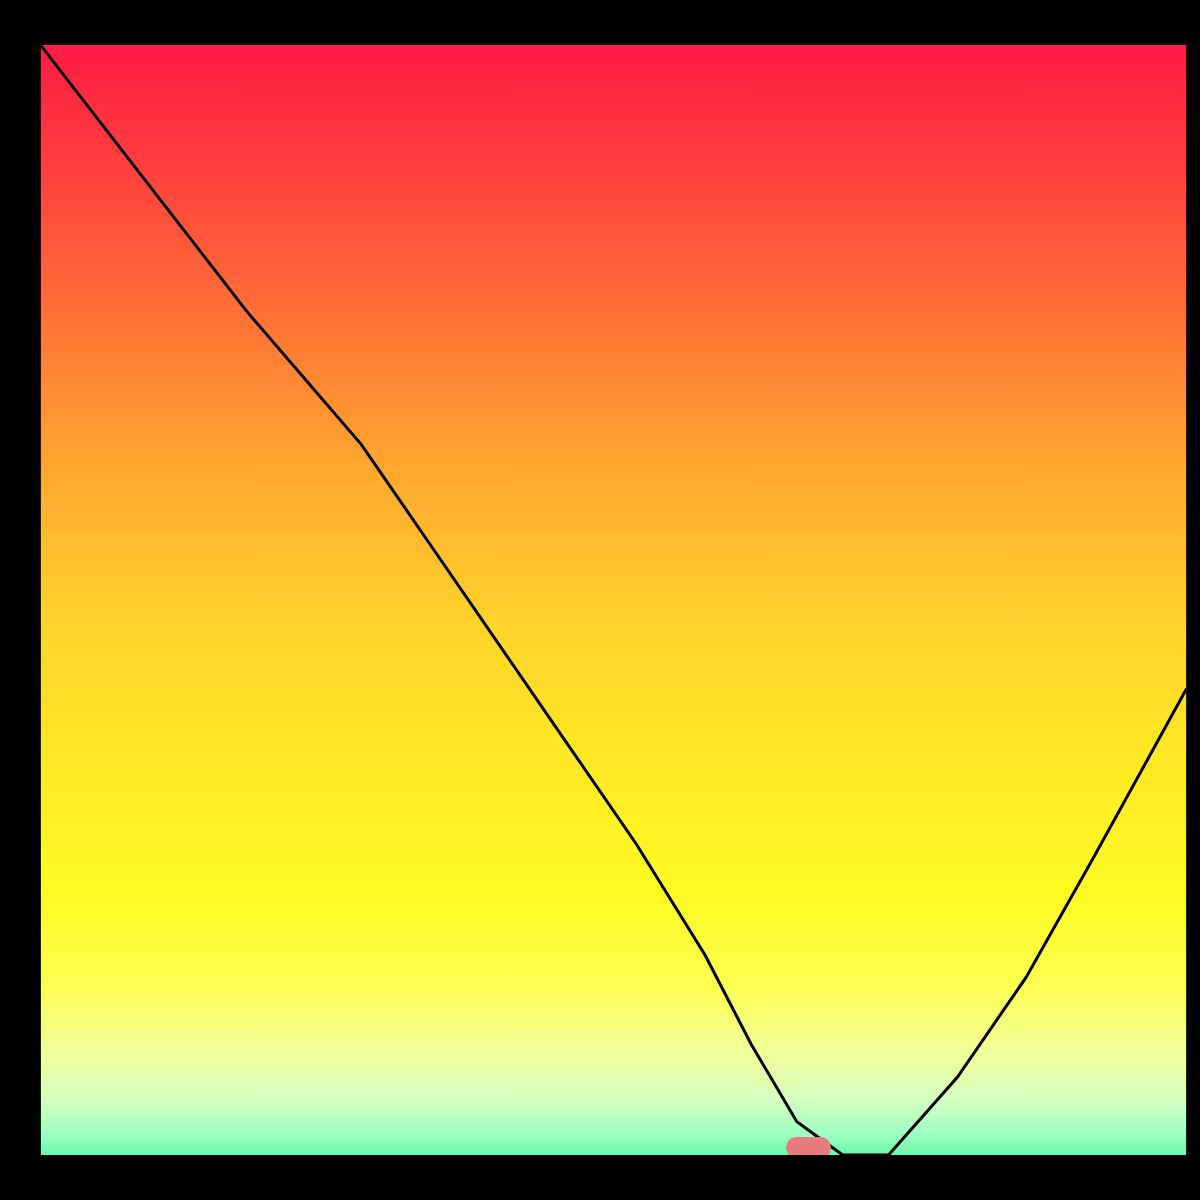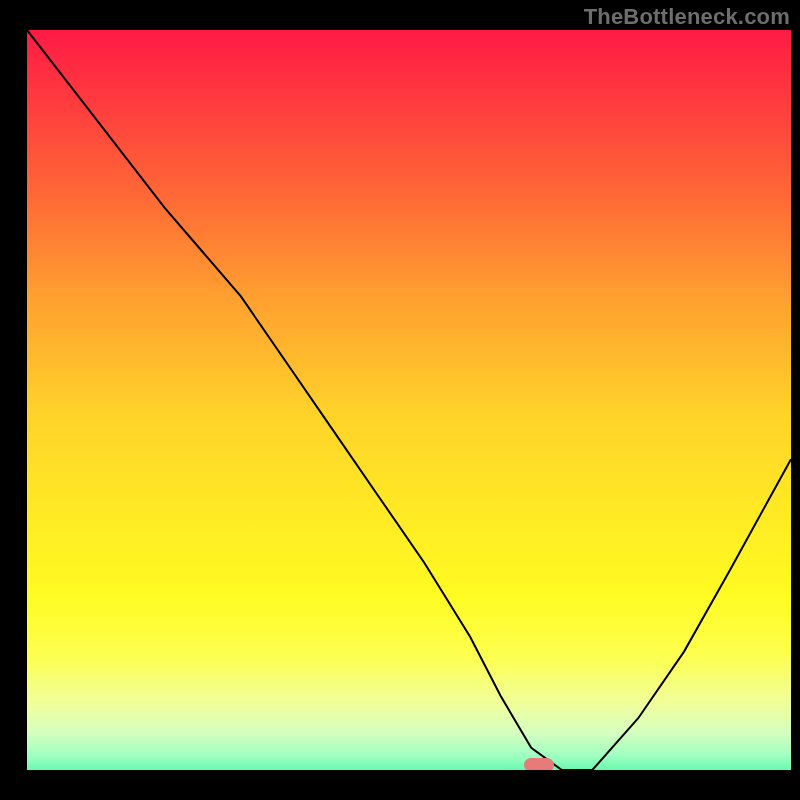--- a/index.html
+++ b/index.html
@@ -50,21 +50,20 @@
     position: absolute;
     background: #e77b79;
     border-radius: 999px;
     transform: translate(-50%, -50%);
   }
 </style>
 </head>
 <body>
 <div class="frame">
 
-  <div class="watermark">TheBottleneck.com</div>
 
   <div class="plot">
     <svg class="gradient" viewBox="0 0 100 100" preserveAspectRatio="none">
       <defs>
         <linearGradient id="g" x1="0" y1="0" x2="0" y2="1">
 
         <stop offset="0%" stop-color="#ff1b44"></stop>
             <stop offset="10%" stop-color="#ff3d3e"></stop>
             <stop offset="22%" stop-color="#ff6a36"></stop>
             <stop offset="35%" stop-color="#ffa030"></stop>

